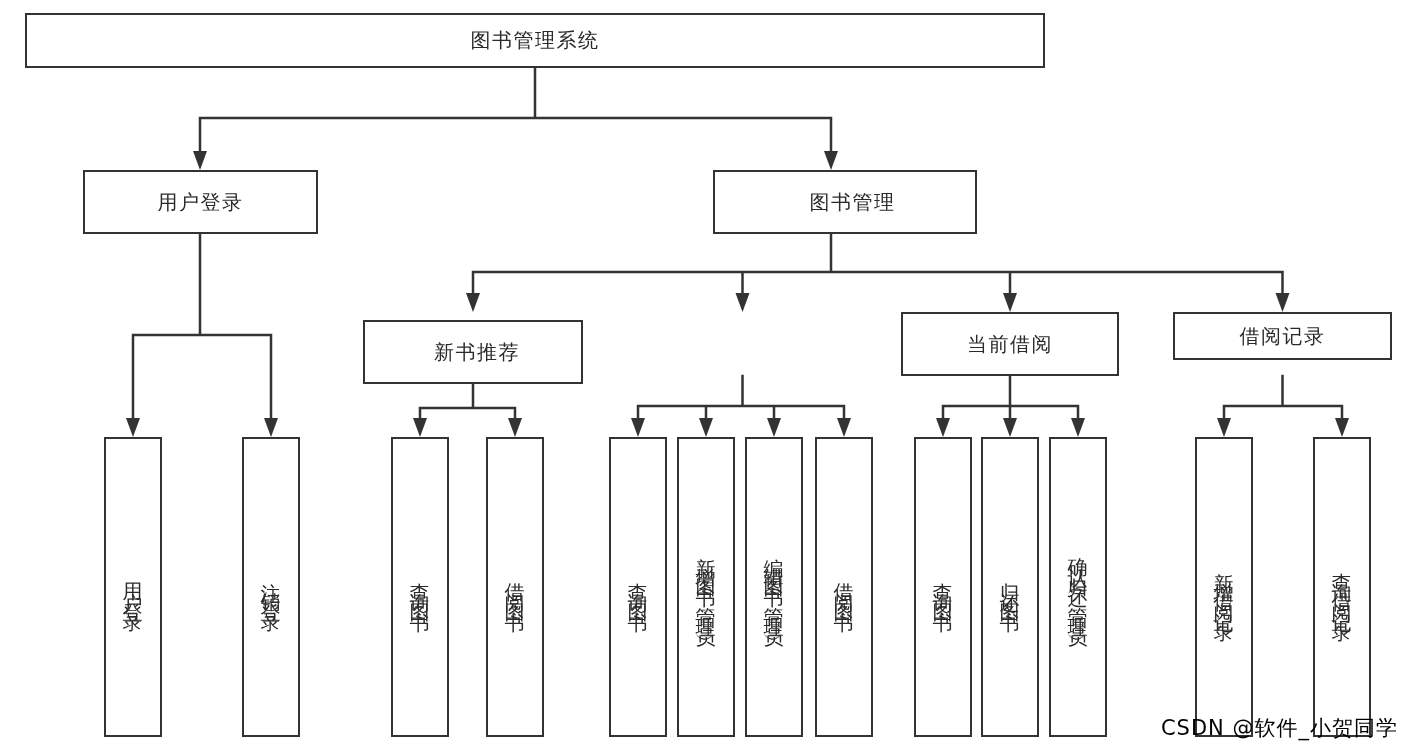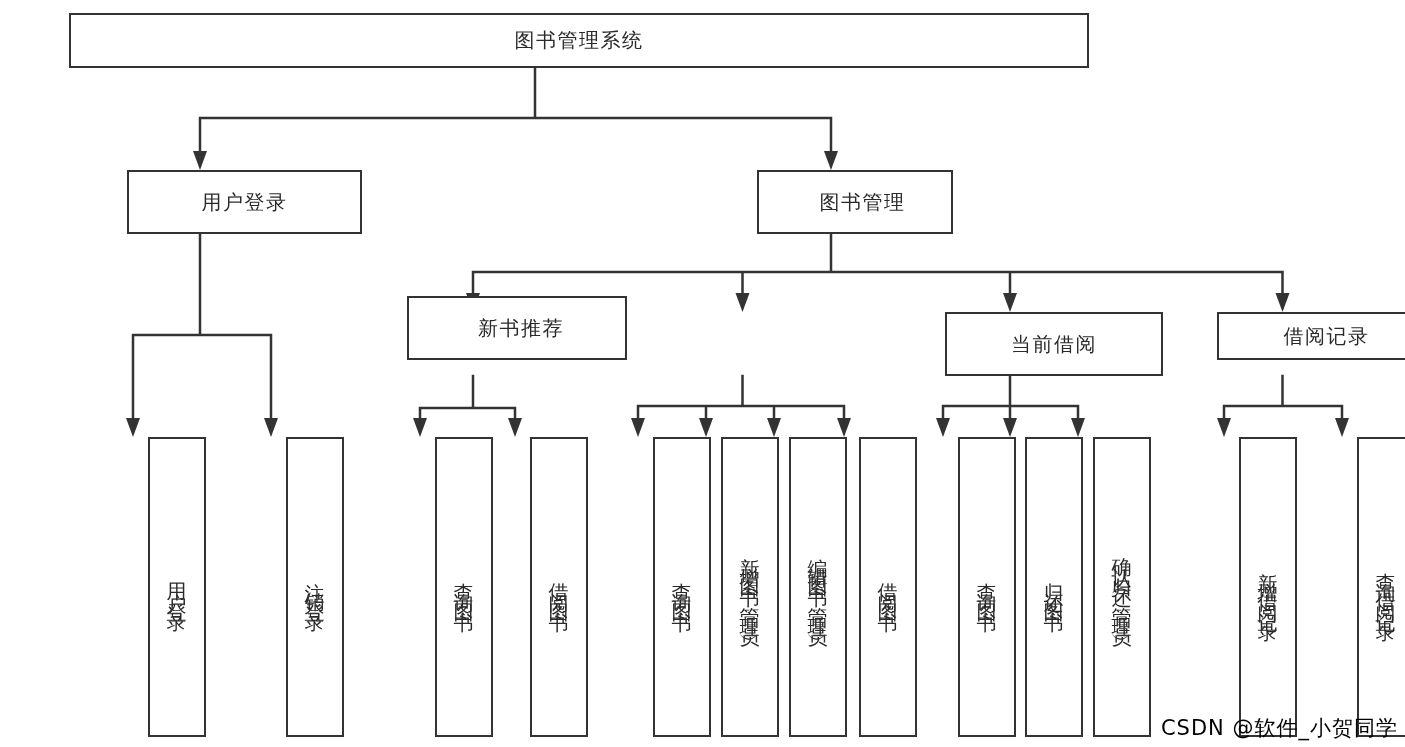--- a/index.html
+++ b/index.html
@@ -3,21 +3,21 @@
 <meta charset="utf-8">
 <style>
   * { margin:0; padding:0; box-sizing:border-box; }
   html,body { background:#ffffff; }
   body { font-family:"DejaVu Sans", sans-serif; }
   .canvas { position:relative; width:1405px; height:747px; background:#ffffff; overflow:hidden; }
   .lines { position:absolute; left:0; top:0; width:1405px; height:747px; }
   .lines path { stroke:#333333; stroke-width:2.5; fill:none; stroke-linecap:square; }
   .lines polygon { fill:#333333; stroke:none; }
   .box { position:absolute; background:#ffffff; border:2.5px solid #333333;
-         display:flex; align-items:center; justify-content:center; color:#2a2a2a;margin-left:44px; }
+         display:flex; align-items:center; justify-content:center; color:#2a2a2a; }
   .box-h { font-size:20px; letter-spacing:1.5px; white-space:nowrap; }
   .box-v .label { writing-mode:vertical-rl; text-orientation:mixed;
                   font-size:20px; letter-spacing:10px; line-height:1; }
   .watermark { position:absolute; right:7px; bottom:5px; font-size:21px;
                color:#000000; z-index:3; white-space:nowrap; letter-spacing:1px; }
 </style>
 </head>
 <body>
 
 <div class="canvas">
@@ -65,25 +65,25 @@
     </g>
   </svg>
 
   <div class="box box-h" style="left:25px; top:13px; width:1020px; height:55px;">
     <span class="label">图书管理系统</span>
   </div>
 
   <div class="box box-h" style="left:83px; top:170px; width:235px; height:64px;">
     <span class="label">用户登录</span>
   </div>
-  <div class="box box-h" style="left:713px; top:170px; width:196px; height:64px;padding-left:15px;">
+  <div class="box box-h" style="left:713px; top:170px; width:264px; height:64px;padding-left:15px;">
     <span class="label">图书管理</span>
   </div>
 
-  <div class="box box-h" style="left:363px; top:296px; width:220px; height:64px;padding-left:8px;">
+  <div class="box box-h" style="left:363px; top:320px; width:220px; height:64px;padding-left:8px;">
     <span class="label">新书推荐</span>
   </div>
   <div class="box box-h" style="left:901px; top:312px; width:218px; height:64px;">
     <span class="label">当前借阅</span>
   </div>
   <div class="box box-h" style="left:1173px; top:312px; width:219px; height:48px;">
     <span class="label">借阅记录</span>
   </div>
 
   <div class="box box-v" style="left:104px; top:437px; width:58px; height:300px;">

